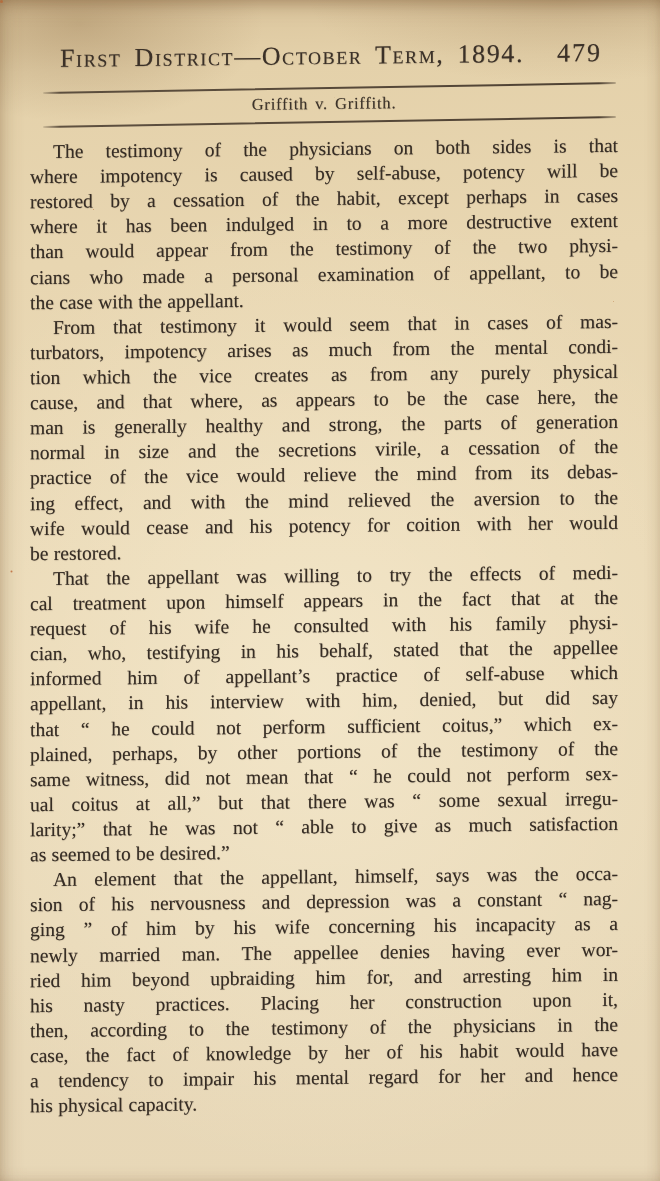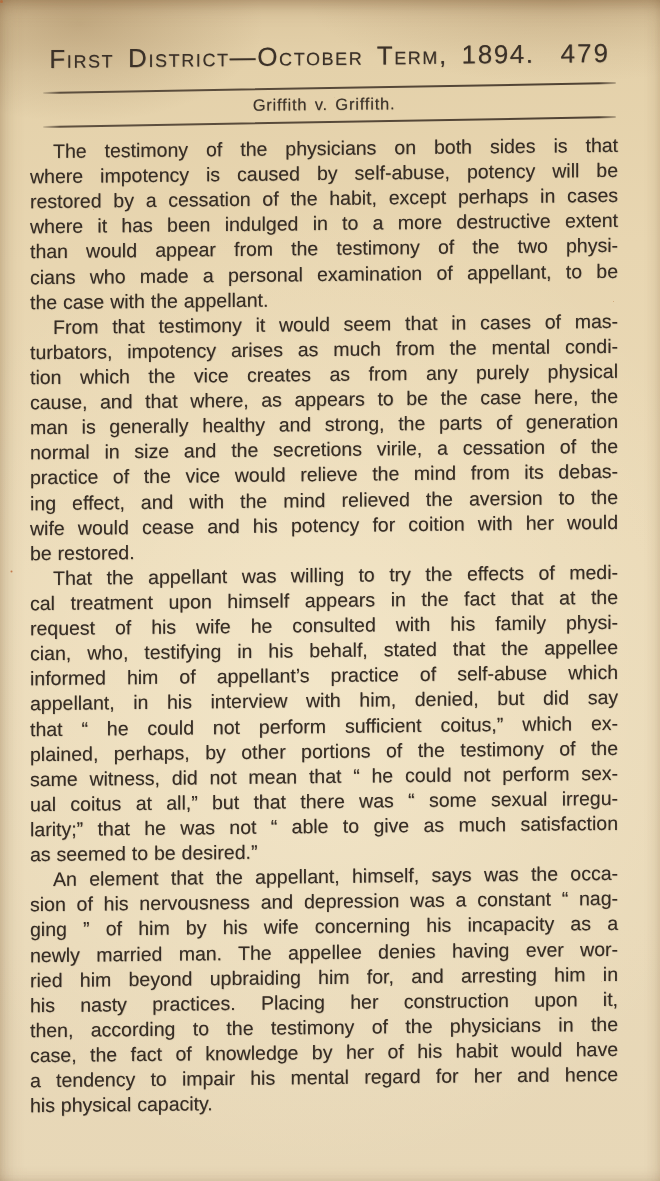--- a/index.html
+++ b/index.html
@@ -12,21 +12,21 @@
     background:
       radial-gradient(ellipse 90% 55% at 48% 58%, rgba(255,248,226,0.40), rgba(255,248,226,0) 75%),
       radial-gradient(ellipse 40% 12% at 12% 2%, rgba(120,85,45,0.28), rgba(120,85,45,0) 70%),
       radial-gradient(ellipse 55% 10% at 85% 0%, rgba(130,95,55,0.20), rgba(130,95,55,0) 70%),
       linear-gradient(178deg, #dac49c 0%, #e4d1aa 6%, #e8d6b1 22%, #ead9b6 48%, #e9d9b8 78%, #e7d7b7 100%);
     box-shadow:
       inset 0 14px 22px -14px rgba(105,70,35,0.55),
       inset 14px 0 26px -18px rgba(105,70,35,0.45),
       inset -10px 0 20px -16px rgba(115,80,45,0.35),
       inset 0 -10px 20px -16px rgba(115,80,45,0.30);
-    font-family: Liberation Sans, sans-serif;
+    font-family: Liberation Serif, serif;
     color: #372e26;
   }
   .specks { position: absolute; inset: 0; pointer-events: none; }
   .specks::before {
     content: "";
     position: absolute; left: 0; top: 0; width: 3px; height: 3px; border-radius: 50%;
     background: rgba(182,106,58,0.85);
     box-shadow:
       10px 570px 0 -0.5px rgba(186,100,50,0.8),
       92px 208px 0 -1px rgba(190,120,60,0.7),
@@ -44,21 +44,21 @@
   }
   .running-head {
     position: absolute; left: 0; right: 0; top: 40px; height: 32px;
     font-variant-caps: small-caps;
     font-size: 26px; line-height: 32px;
     letter-spacing: 1.6px; word-spacing: 5px;
     color: #3b3128;
   }
   .head-title { display: block; text-align: center; padding-right: 64px; }
   .page-number {
-    position: absolute; right: 8px; top: 0;
+    position: absolute; right: 16px; top: 0;
     letter-spacing: 2px;
   }
   .rule {
     position: absolute; left: 13px; right: 2px; height: 2px;
     background: linear-gradient(90deg,
       rgba(71,58,45,0.15) 0%, rgba(71,58,45,0.85) 3%,
       rgba(71,58,45,0.9) 50%, rgba(71,58,45,0.95) 97%, rgba(71,58,45,0.3) 100%);
     border-radius: 2px;
     transform: rotate(-0.38deg);
     transform-origin: left center;

